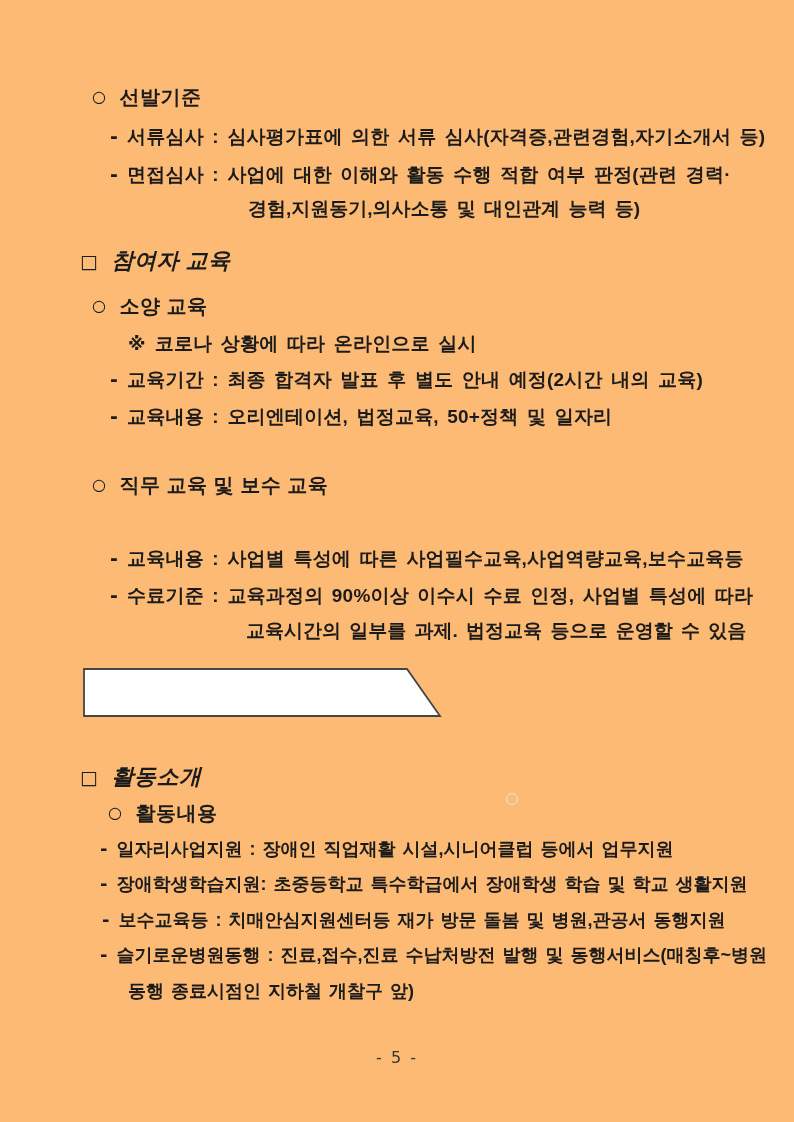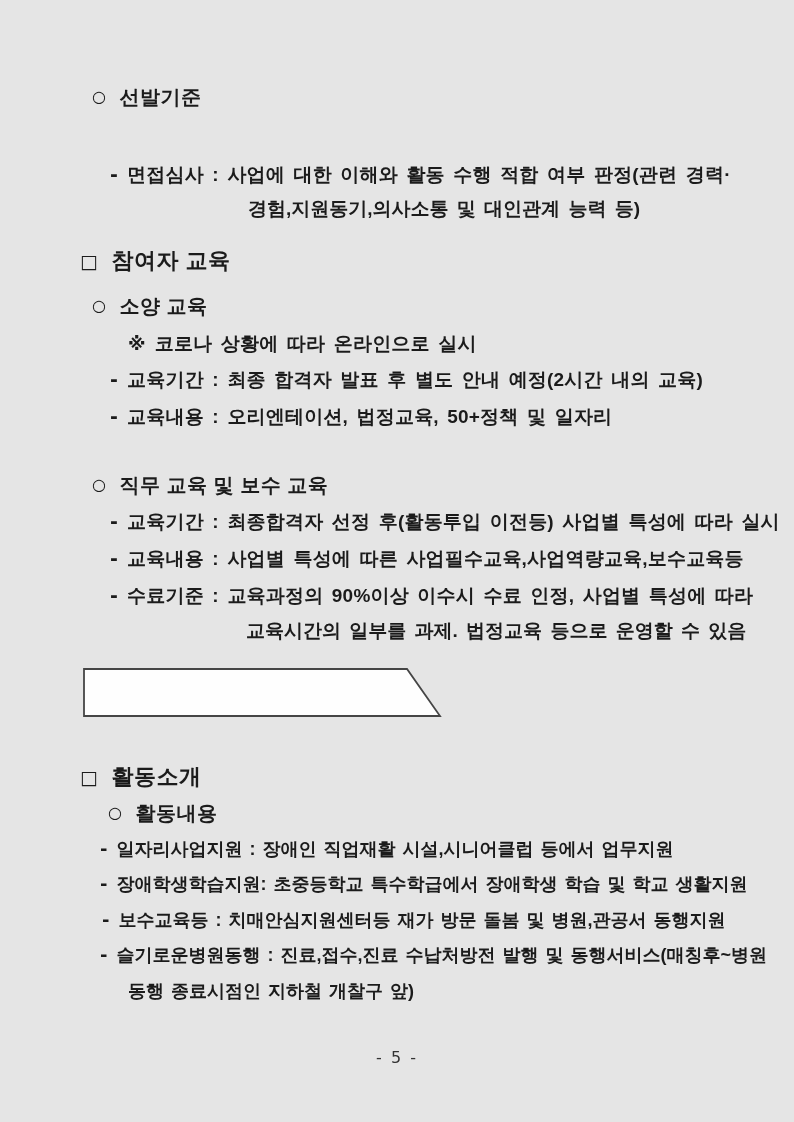--- a/index.html
+++ b/index.html
@@ -1,26 +1,26 @@
 <!DOCTYPE html>
 <html><head>
 <meta charset="utf-8">
 <style>
   * { margin:0; padding:0; box-sizing:border-box; }
   html,body { background:#ffffff; }
   .page {
     position:relative;
     width:794px; height:1122px;
-    background:#e5e5e5;
+    background:#fdba74;
     font-family:"Liberation Sans","DejaVu Sans",sans-serif;
     color:#1b1b1b;
     overflow:hidden;
   }
   .line { position:absolute; white-space:nowrap; }
-  .h-square { font-size:22px; font-weight:800; letter-spacing:0.5px; }
+  .h-square { font-size:22px; font-weight:800; letter-spacing:0.5px;font-style:italic; }
   .h-circle { font-size:20px; font-weight:800; letter-spacing:0.5px; }
   .item { font-size:19px; font-weight:600; word-spacing:3px; letter-spacing:0.2px; }
   .item-sm { font-size:18px; font-weight:600; word-spacing:2px; letter-spacing:0px; }
   .cont { font-size:19px; font-weight:600; word-spacing:3px;margin-left:18px; }
   .mk { display:inline-block; font-family:"DejaVu Sans",sans-serif; }
   .mk.circle { font-size:16px; margin-right:13px; vertical-align:2px; font-weight:400; }
   .mk.square { font-size:19px; margin-right:13px; vertical-align:0px; font-weight:400; }
   .mk.dash { margin-right:9px; font-weight:700; }
   .mk.ref { margin-right:9px; font-weight:600; font-size:18px; }
   .banner { position:absolute; width:360px; height:52px; }
@@ -42,20 +42,23 @@
   }
 </style>
 </head>
 <body>
 
 <div class="page">
 
   <div class="line h-circle" style="left:92px;top:84px">
     <span class="mk circle">○</span><span>선발기준</span>
   </div>
+  <div class="line item" style="left:110px;top:124px">
+    <span class="mk dash">-</span><span>서류심사 : 심사평가표에 의한 서류 심사(자격증,관련경험,자기소개서 등)</span>
+  </div>
   <div class="line item" style="left:110px;top:162px">
     <span class="mk dash">-</span><span>면접심사 : 사업에 대한 이해와 활동 수행 적합 여부 판정(관련 경력·</span>
   </div>
   <div class="line cont" style="left:230px;top:196px">
     <span>경험,지원동기,의사소통 및 대인관계 능력 등)</span>
   </div>
 
   <div class="line h-square" style="left:80px;top:246px">
     <span class="mk square">□</span><span>참여자 교육</span>
   </div>
@@ -68,23 +71,20 @@
   </div>
   <div class="line item" style="left:110px;top:367px">
     <span class="mk dash">-</span><span>교육기간 : 최종 합격자 발표 후 별도 안내 예정(2시간 내의 교육)</span>
   </div>
   <div class="line item" style="left:110px;top:404px">
     <span class="mk dash">-</span><span>교육내용 : 오리엔테이션, 법정교육, 50+정책 및 일자리</span>
   </div>
 
   <div class="line h-circle" style="left:92px;top:472px">
     <span class="mk circle">○</span><span>직무 교육 및 보수 교육</span>
-  </div>
-  <div class="line item" style="left:110px;top:509px">
-    <span class="mk dash">-</span><span>교육기간 : 최종합격자 선정 후(활동투입 이전등) 사업별 특성에 따라 실시</span>
   </div>
   <div class="line item" style="left:110px;top:546px">
     <span class="mk dash">-</span><span>교육내용 : 사업별 특성에 따른 사업필수교육,사업역량교육,보수교육등</span>
   </div>
   <div class="line item" style="left:110px;top:583px">
     <span class="mk dash">-</span><span>수료기준 : 교육과정의 90%이상 이수시 수료 인정, 사업별 특성에 따라</span>
   </div>
   <div class="line cont" style="left:228px;top:618px">
     <span>교육시간의 일부를 과제. 법정교육 등으로 운영할 수 있음</span>
   </div>

